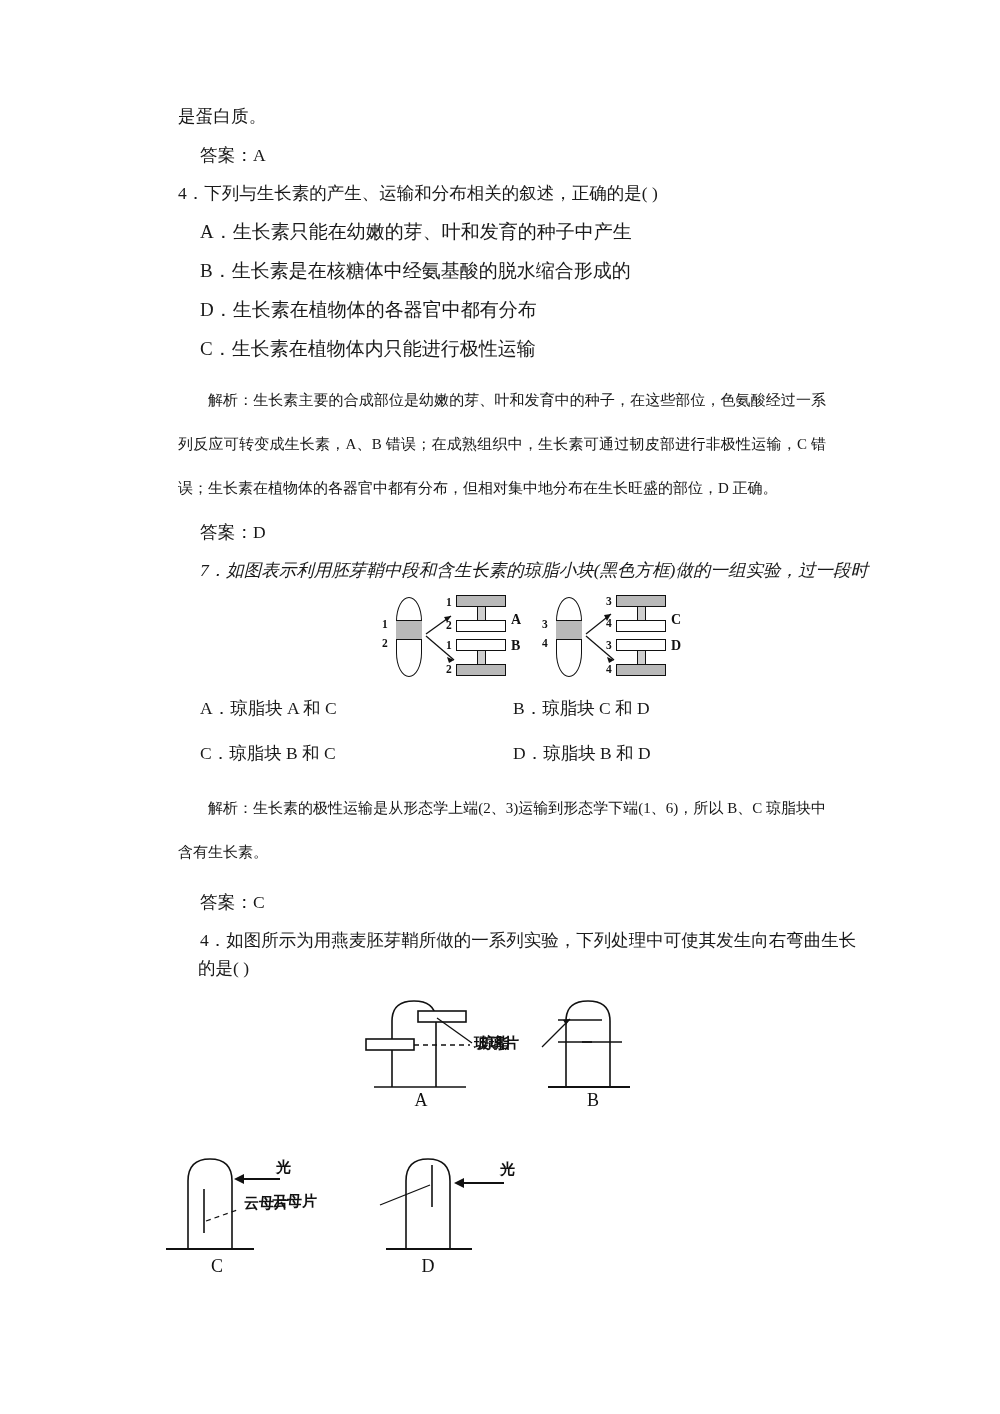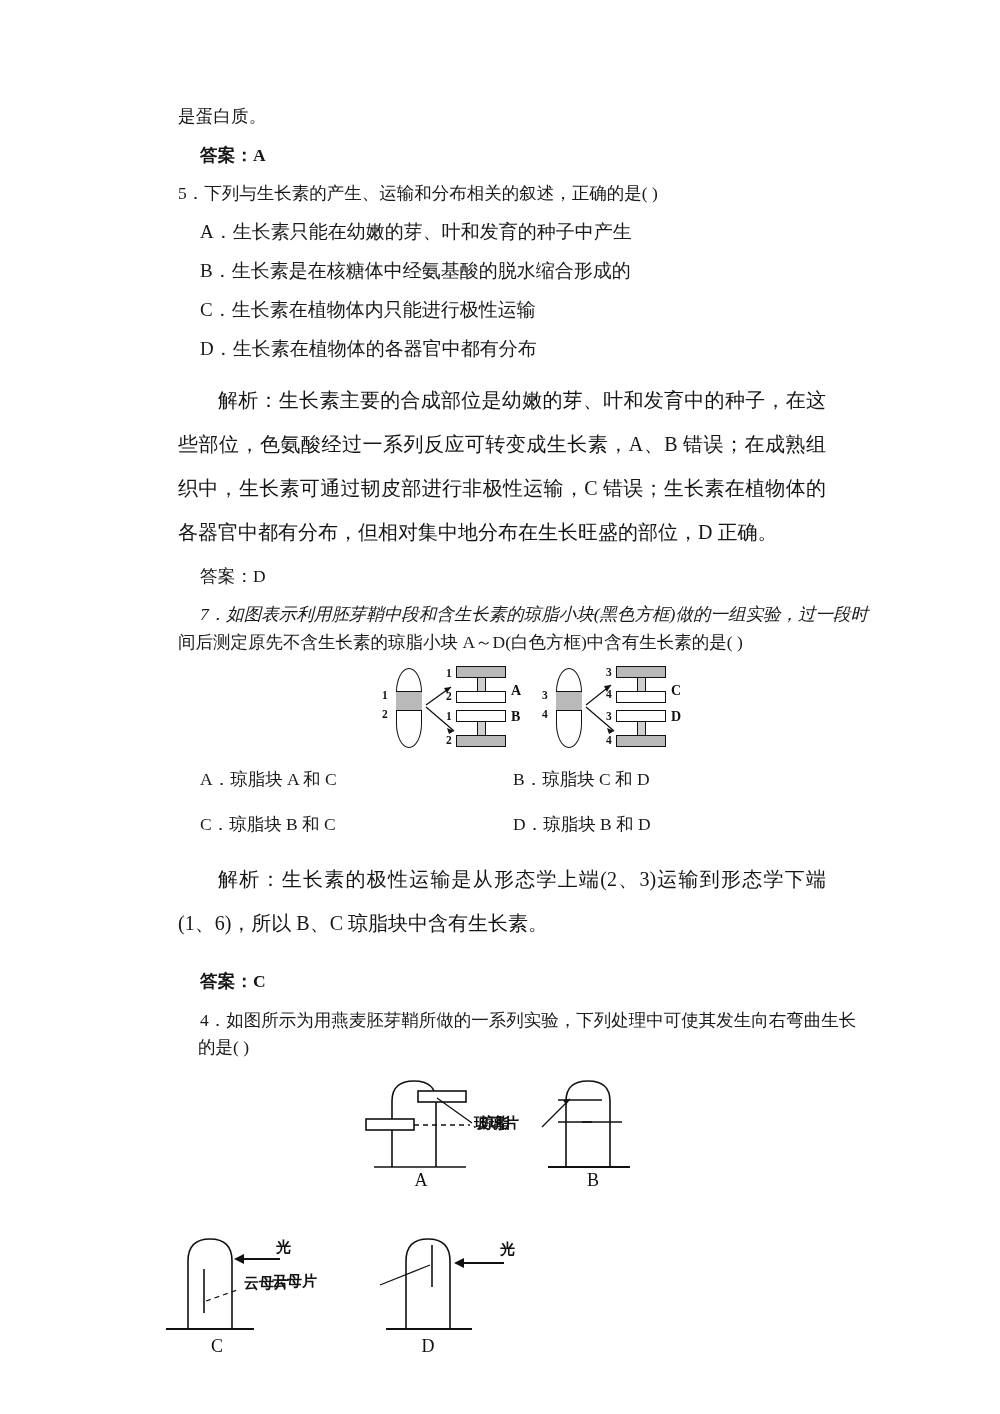--- a/index.html
+++ b/index.html
@@ -32,21 +32,21 @@
   .line {
     font-size: 17.5px;
     line-height: 1.0;
     letter-spacing: 0.2px;
     white-space: nowrap;
     color: #161616;
   }
   .para-loose { margin-bottom: 21px; }
 
   .justified {
-    font-size: 20px;
+    font-size: 15px;
     line-height: 44px;
     text-align: justify;
     text-justify: inter-ideograph;
     color: #161616;
   }
   .justified .indent { padding-left: 2em; }
 
   .opt {
     font-size: 19px;
     line-height: 1.0;
@@ -167,37 +167,36 @@
   .vsvg { position: absolute; left: 0; top: 0; overflow: visible; }
 </style>
 </head>
 <body>
 
 <div class="page">
   <div class="content">
 
     <div class="line para-loose">是蛋白质。</div>
 
-    <div class="line para-loose" style="padding-left:22px;font-weight:bold;">答案：A</div>
-
-    <div class="qline">5．下列与生长素的产生、运输和分布相关的叙述，正确的是(        )</div>
+    <div class="line para-loose" style="padding-left:22px;">答案：A</div>
+
+    <div class="qline">4．下列与生长素的产生、运输和分布相关的叙述，正确的是(        )</div>
 
     <div class="opt">A．生长素只能在幼嫩的芽、叶和发育的种子中产生</div>
     <div class="opt">B．生长素是在核糖体中经氨基酸的脱水缩合形成的</div>
+    <div class="opt">D．生长素在植物体的各器官中都有分布</div>
     <div class="opt">C．生长素在植物体内只能进行极性运输</div>
-    <div class="opt">D．生长素在植物体的各器官中都有分布</div>
 
     <div class="justified" style="margin-top:10px;margin-bottom:8px;">
       <span class="indent">解析：生长素主要的合成部位是幼嫩的芽、叶和发育中的种子，在这些部位，色氨酸经过一系列反应可转变成生长素，A、B 错误；在成熟组织中，生长素可通过韧皮部进行非极性运输，C 错误；生长素在植物体的各器官中都有分布，但相对集中地分布在生长旺盛的部位，D 正确。</span>
     </div>
 
     <div class="line para-loose" style="padding-left:22px;margin-top:14px;">答案：D</div>
 
     <div class="qline ind" style="margin-bottom:10px;font-style:italic;">7．如图表示利用胚芽鞘中段和含生长素的琼脂小块(黑色方框)做的一组实验，过一段时</div>
-    <div class="qline" style="margin-bottom:4px;">间后测定原先不含生长素的琼脂小块 A～D(白色方框)中含有生长素的是(        )</div>
 
     <div class="fig7">
       <div class="fig7-inner">
 
         <div class="group g-left">
           <div class="coleo" style="left:18px; top:3px;">
             <div class="seg" style="top:22px; height:18px;"></div>
           </div>
           <div class="num" style="left:4px; top:25px;">1</div>
           <div class="num" style="left:4px; top:44px;">2</div>
@@ -270,21 +269,21 @@
     </div>
     <div class="two-col">
       <div class="c1">C．琼脂块 B 和 C</div>
       <div class="c2">D．琼脂块 B 和 D</div>
     </div>
 
     <div class="justified" style="margin-top:6px;margin-bottom:6px;">
       <span class="indent">解析：生长素的极性运输是从形态学上端(2、3)运输到形态学下端(1、6)，所以 B、C 琼脂块中含有生长素。</span>
     </div>
 
-    <div class="line para-loose" style="padding-left:22px;margin-top:28px;font-weight:bold;">答案：C</div>
+    <div class="line para-loose" style="padding-left:22px;margin-top:20px;">答案：C</div>
 
     <div class="qline ind" style="margin-bottom:10px;">4．如图所示为用燕麦胚芽鞘所做的一系列实验，下列处理中可使其发生向右弯曲生长</div>
     <div class="qline" style="margin-bottom:6px;margin-left:20px;">的是(        )</div>
 
     <div class="fig8">
 
       <div class="fig8row" style="margin-top:12px;">
 
         <div class="panel" style="left:196px;">
           <svg class="vsvg" width="190" height="110">

